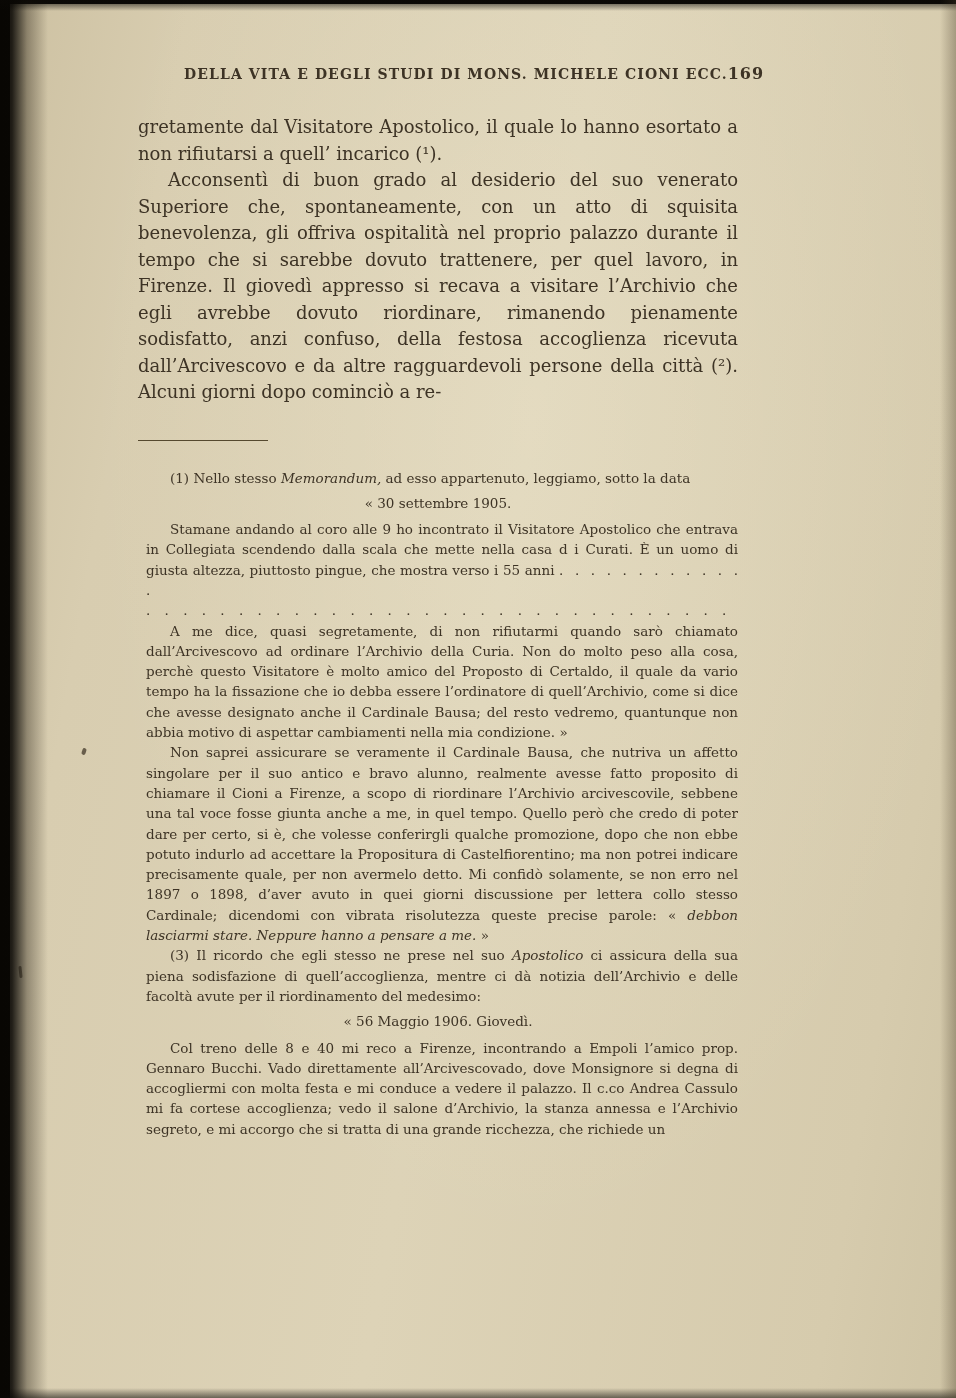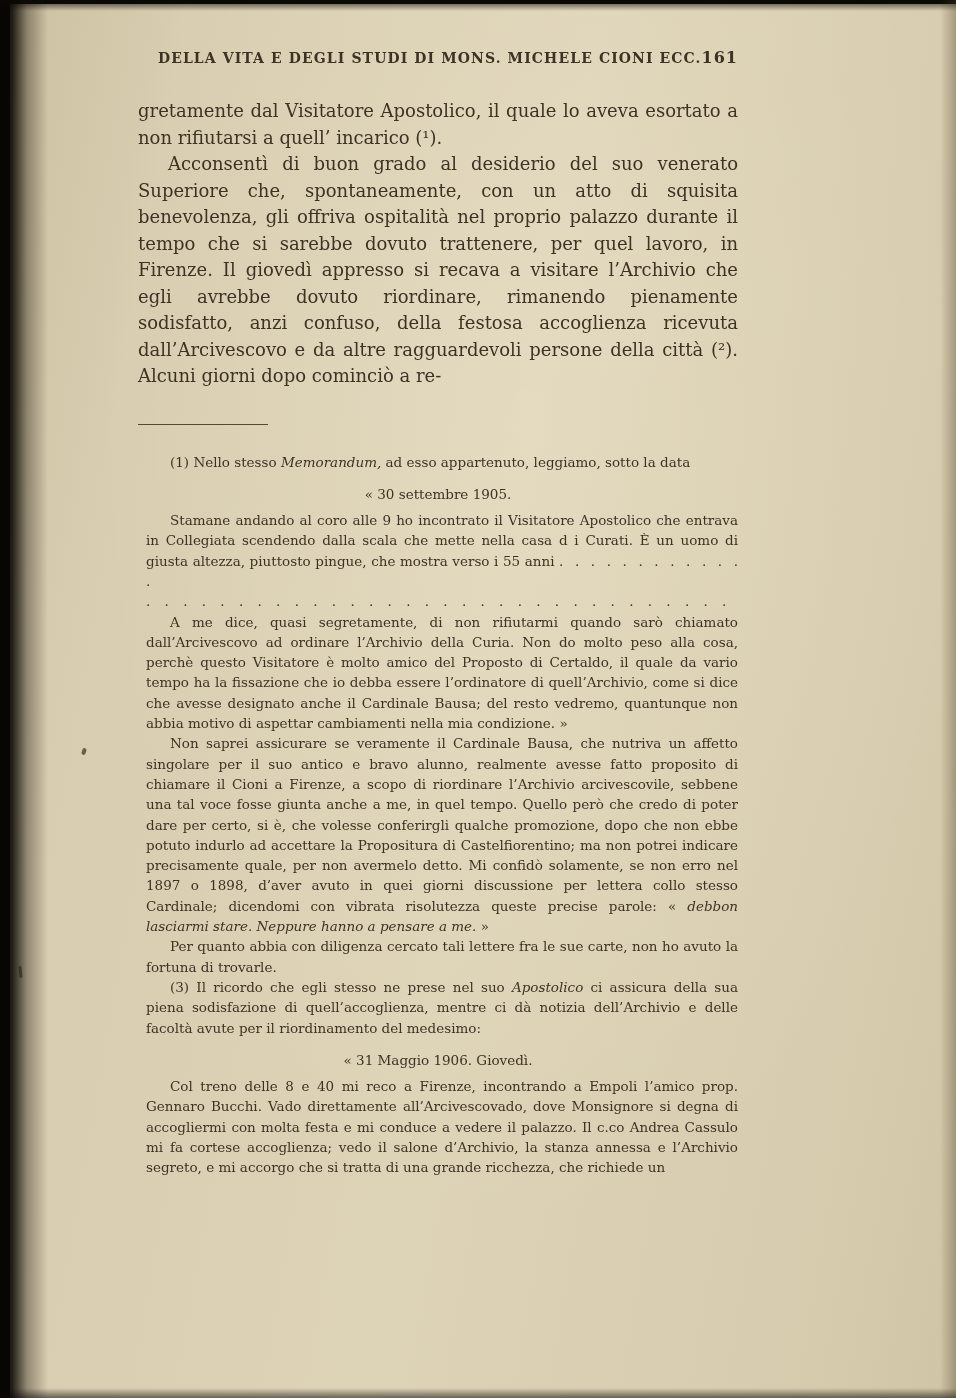--- a/index.html
+++ b/index.html
@@ -24,76 +24,75 @@
     background:linear-gradient(0deg, rgba(10,8,5,0.55), rgba(10,8,5,0)); }
   .edge-right { right:0; top:0; bottom:0; width:16px;
     background:linear-gradient(270deg, rgba(70,58,38,0.35), rgba(70,58,38,0)); }
 
   .speck { position:absolute; z-index:4; background:rgba(45,34,22,0.65); border-radius:2px; }
   .speck-1 { left:72px; top:744px; width:4px; height:7px; transform:rotate(18deg); }
   .speck-2 { left:9px;  top:962px; width:3px; height:12px; transform:rotate(-6deg); opacity:.8; }
 
   .content { position:absolute; left:128px; width:600px; top:0; color:#3d3325; }
 
-  .header { margin-top:44px; display:flex; justify-content:flex-end; align-items:baseline; font-weight:bold; }
+  .header { margin-top:60px; display:flex; justify-content:space-between; align-items:baseline; font-weight:bold; }
   .header .title  { font-size:14px; letter-spacing:1.1px; margin-left:46px; white-space:nowrap; }
   .header .pageno { font-size:16px; letter-spacing:1px; }
 
   .bodytext { margin-top:31px; font-size:18px; line-height:26.5px; text-align:justify; }
   .p { text-indent:30px; }
   .p.nofirst { text-indent:0; }
 
   .fnrule { margin-top:34px; width:130px; border-top:1.5px solid #55492f; }
 
   .footnotes { margin-top:27px; font-size:13.5px; line-height:20.3px; text-align:justify; }
   .fn { text-indent:24px;margin-left:8px; }
-  .fn.center { text-align:center; text-indent:0; margin:12px 0 6px 0; }
+  .fn.center { text-align:center; text-indent:0; margin:5px 0 6px 0; }
   .fn.dots { text-indent:0; word-spacing:10px; white-space:nowrap; overflow:hidden; }
   .dotspan { word-spacing:7px; }
   i { font-style:italic; }
 </style>
 </head>
 <body>
 
 <div class="page">
   <div class="speck speck-1"></div>
   <div class="speck speck-2"></div>
 
   <div class="content">
 
     <div class="header">
       <span class="title">DELLA VITA E DEGLI STUDI DI MONS. MICHELE CIONI ECC.</span>
-      <span class="pageno">161</span>
+      <span class="pageno">169</span>
     </div>
 
     <div class="bodytext">
-      <p class="p nofirst">gretamente dal Visitatore Apostolico, il quale lo aveva esortato a non rifiutarsi a quell’ incarico (¹).</p>
+      <p class="p nofirst">gretamente dal Visitatore Apostolico, il quale lo hanno esortato a non rifiutarsi a quell’ incarico (¹).</p>
       <p class="p">Acconsentì di buon grado al desiderio del suo venerato Superiore che, spontaneamente, con un atto di squisita benevolenza, gli offriva ospitalità nel proprio palazzo durante il tempo che si sarebbe dovuto trattenere, per quel lavoro, in Firenze. Il giovedì appresso si recava a visitare l’Archivio che egli avrebbe dovuto riordinare, rimanendo pienamente sodisfatto, anzi confuso, della festosa accoglienza ricevuta dall’Arcivescovo e da altre ragguardevoli persone della città (²). Alcuni giorni dopo cominciò a re-</p>
     </div>
 
     <div class="fnrule"></div>
 
     <div class="footnotes">
       <p class="fn"><span>(1) Nello stesso </span><i>Memorandum,</i><span> ad esso appartenuto, leggiamo, sotto la data</span></p>
 
       <p class="fn center">« 30 settembre 1905.</p>
 
       <p class="fn"><span>Stamane andando al coro alle 9 ho incontrato il Visitatore Apostolico che entrava in Collegiata scendendo dalla scala che mette nella casa d i Curati. È un uomo di giusta altezza, piuttosto pingue, che mostra verso i 55 anni </span><span class="dotspan">. . . . . . . . . . . . .</span></p>
 
       <p class="fn dots">. . . . . . . . . . . . . . . . . . . . . . . . . . . . . . . . . . . . . . . .</p>
 
       <p class="fn">A me dice, quasi segretamente, di non rifiutarmi quando sarò chiamato dall’Arcivescovo ad ordinare l’Archivio della Curia. Non do molto peso alla cosa, perchè questo Visitatore è molto amico del Proposto di Certaldo, il quale da vario tempo ha la fissazione che io debba essere l’ordinatore di quell’Archivio, come si dice che avesse designato anche il Cardinale Bausa; del resto vedremo, quantunque non abbia motivo di aspettar cambiamenti nella mia condizione. »</p>
 
       <p class="fn"><span>Non saprei assicurare se veramente il Cardinale Bausa, che nutriva un affetto singolare per il suo antico e bravo alunno, realmente avesse fatto proposito di chiamare il Cioni a Firenze, a scopo di riordinare l’Archivio arcivescovile, sebbene una tal voce fosse giunta anche a me, in quel tempo. Quello però che credo di poter dare per certo, si è, che volesse conferirgli qualche promozione, dopo che non ebbe potuto indurlo ad accettare la Propositura di Castelfiorentino; ma non potrei indicare precisamente quale, per non avermelo detto. Mi confidò solamente, se non erro nel 1897 o 1898, d’aver avuto in quei giorni discussione per lettera collo stesso Cardinale; dicendomi con vibrata risolutezza queste precise parole: « </span><i>debbon lasciarmi stare. Neppure hanno a pensare a me.</i><span> »</span></p>
 
-      <p class="fn">Per quanto abbia con diligenza cercato tali lettere fra le sue carte, non ho avuto la fortuna di trovarle.</p>
 
       <p class="fn"><span>(3) Il ricordo che egli stesso ne prese nel suo </span><i>Apostolico</i><span> ci assicura della sua piena sodisfazione di quell’accoglienza, mentre ci dà notizia dell’Archivio e delle facoltà avute per il riordinamento del medesimo:</span></p>
 
-      <p class="fn center">« 31 Maggio 1906. Giovedì.</p>
+      <p class="fn center">« 56 Maggio 1906. Giovedì.</p>
 
       <p class="fn">Col treno delle 8 e 40 mi reco a Firenze, incontrando a Empoli l’amico prop. Gennaro Bucchi. Vado direttamente all’Arcivescovado, dove Monsignore si degna di accogliermi con molta festa e mi conduce a vedere il palazzo. Il c.co Andrea Cassulo mi fa cortese accoglienza; vedo il salone d’Archivio, la stanza annessa e l’Archivio segreto, e mi accorgo che si tratta di una grande ricchezza, che richiede un</p>
     </div>
 
   </div>
 </div>
 
 <div class="edge edge-left"></div>
 <div class="edge edge-top"></div>
 <div class="edge edge-bottom"></div>

